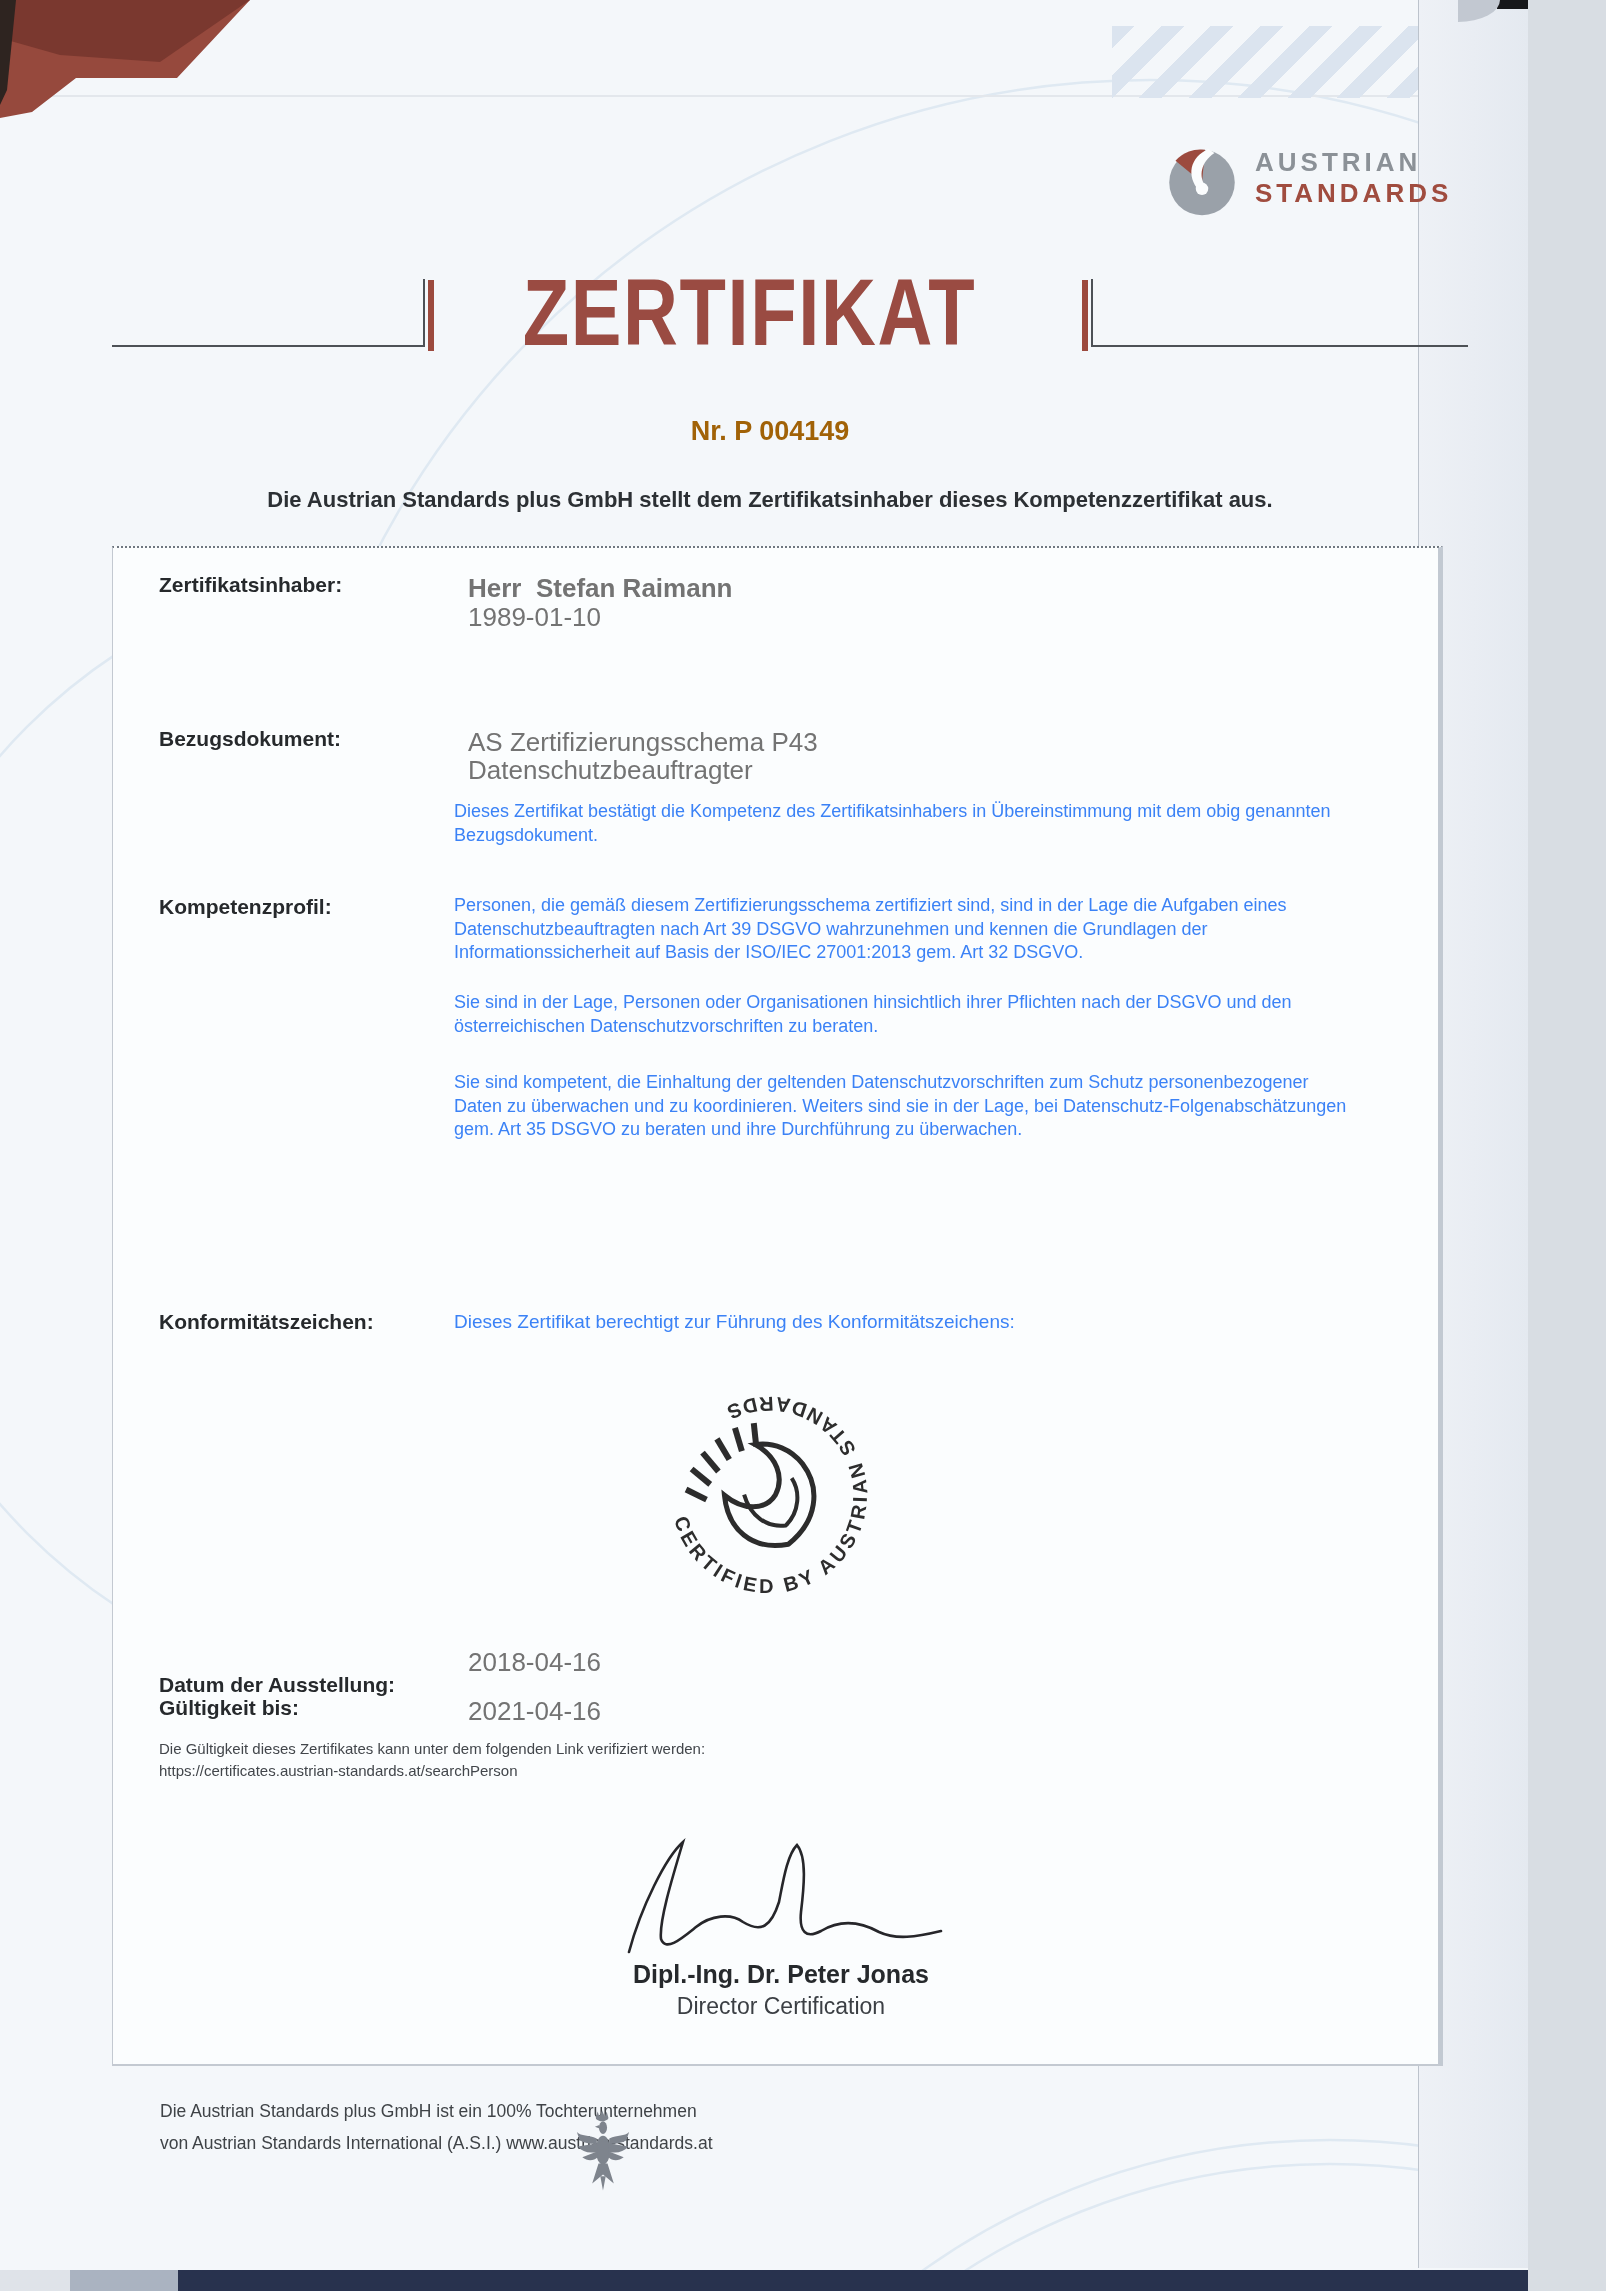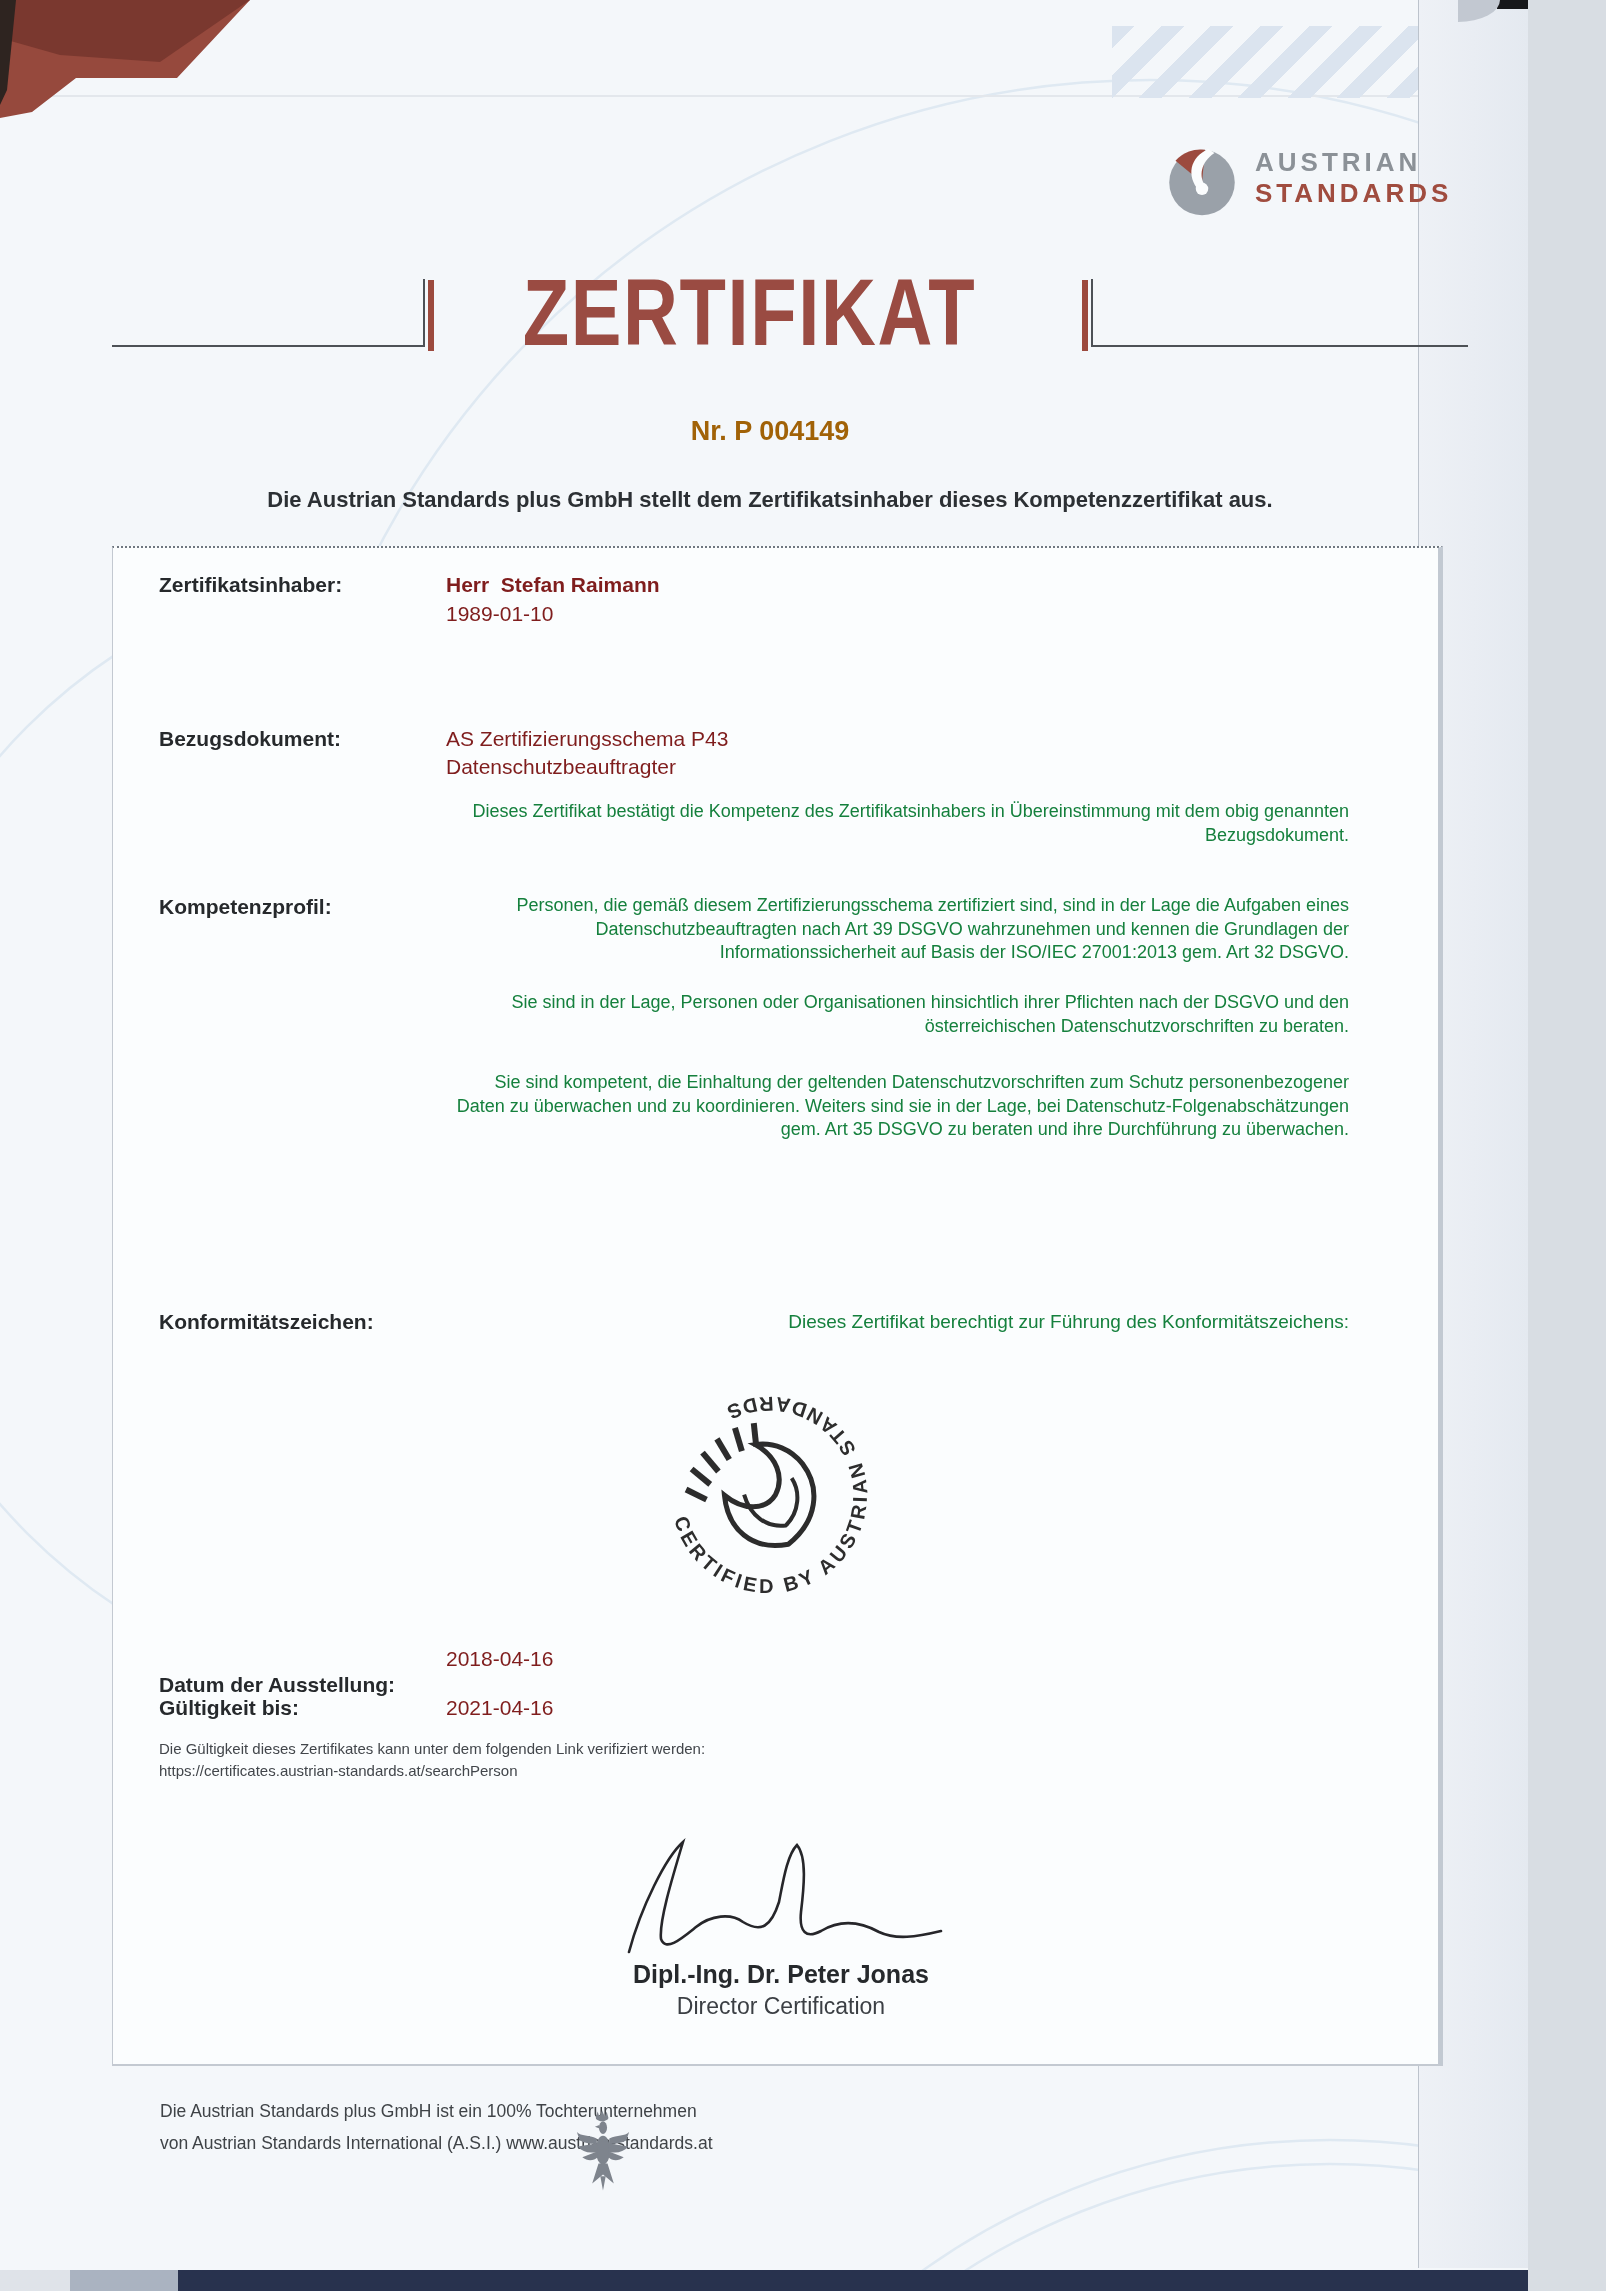--- a/index.html
+++ b/index.html
@@ -44,22 +44,22 @@
   .tr-red{left:1082px;top:280px;width:6px;height:71px;background:#9c4a3e;}
   .tr-v{left:1091px;top:279px;width:2px;height:68px;background:#4d5156;}
   .tr-h{left:1093px;top:345px;width:375px;height:2px;background:#4d5156;}
   .nr{left:0;top:416px;width:1540px;text-align:center;font-size:27px;font-weight:bold;color:#a16207;}
   .intro{left:0;top:487px;width:1540px;text-align:center;font-size:22px;font-weight:bold;color:#2c3034;}
   
   .cert-box{left:112px;top:546px;width:1325px;height:1516px;background:#fbfdfe;
     border-left:1px solid #c3c9d1;border-bottom:2px solid #c3c9d1;
     border-right:5px solid #c2c9d2;border-top:2px dotted #6f7780;}
   .lbl{position:absolute;left:46px;font-size:21px;font-weight:bold;color:#26292c;white-space:nowrap;}
-  .val{position:absolute;left:333px;font-size:21px;color:#7f1d1d;white-space:pre;}
-  .para{position:absolute;left:341px;width:895px;font-size:18px;line-height:23.5px;color:#15803d;text-align:right;}
+  .val{position:absolute;left:355px;font-size:26px;color:#737373;white-space:pre;}
+  .para{position:absolute;left:341px;width:895px;font-size:18px;line-height:23.5px;color:#3b82f6;text-align:left;}
   .bold{font-weight:bold;}
   .small{position:absolute;left:46px;font-size:15px;color:#42464b;line-height:22px;}
   
   .seal{left:525px;top:816px;width:262px;height:262px;transform:rotate(-12deg);}
   
   .sig{left:488px;top:1279px;width:420px;height:135px;}
   .sig-name{position:absolute;left:388px;top:1412px;width:560px;text-align:center;
     font-size:25px;font-weight:bold;color:#26292c;}
   .sig-role{position:absolute;left:388px;top:1445px;width:560px;text-align:center;
     font-size:23px;color:#3b3f44;}

